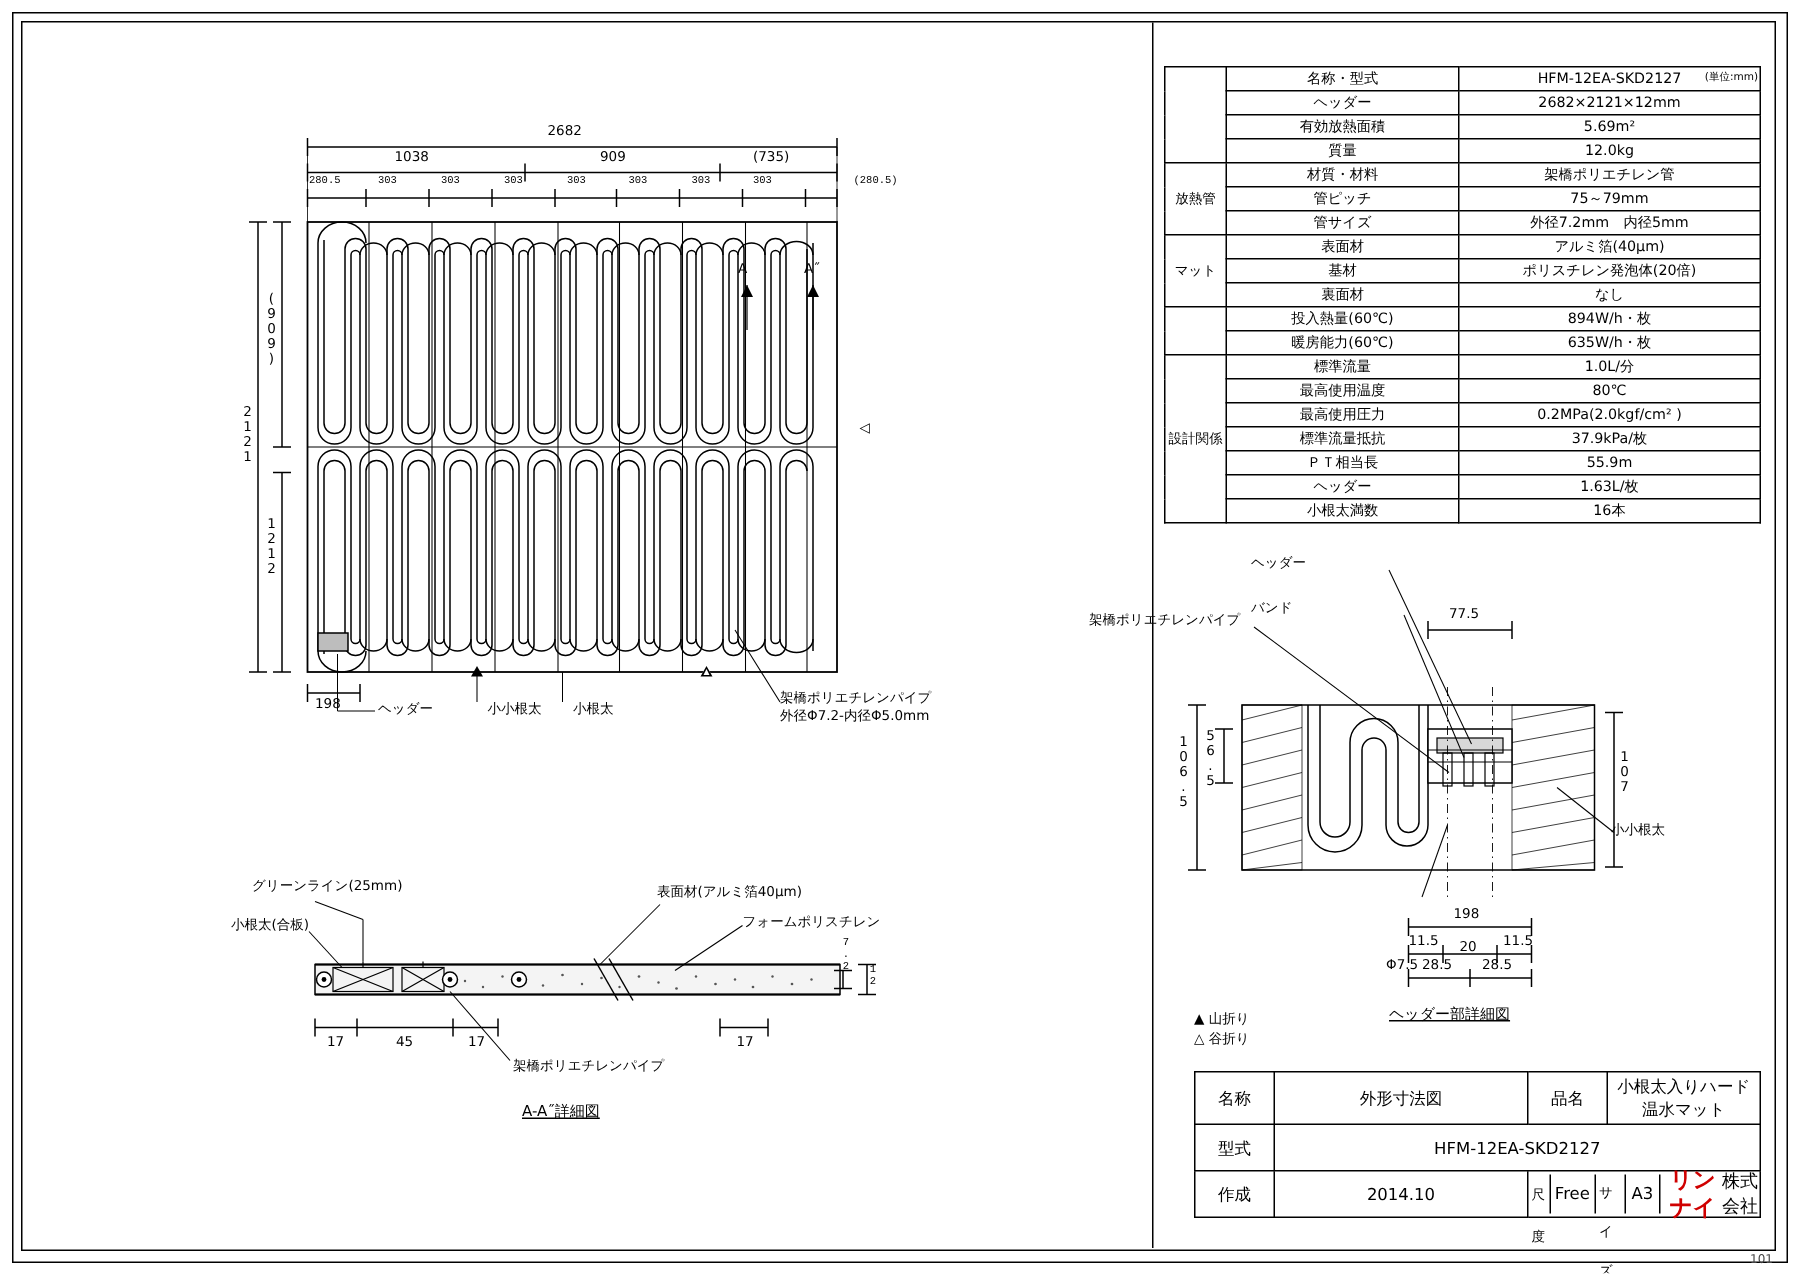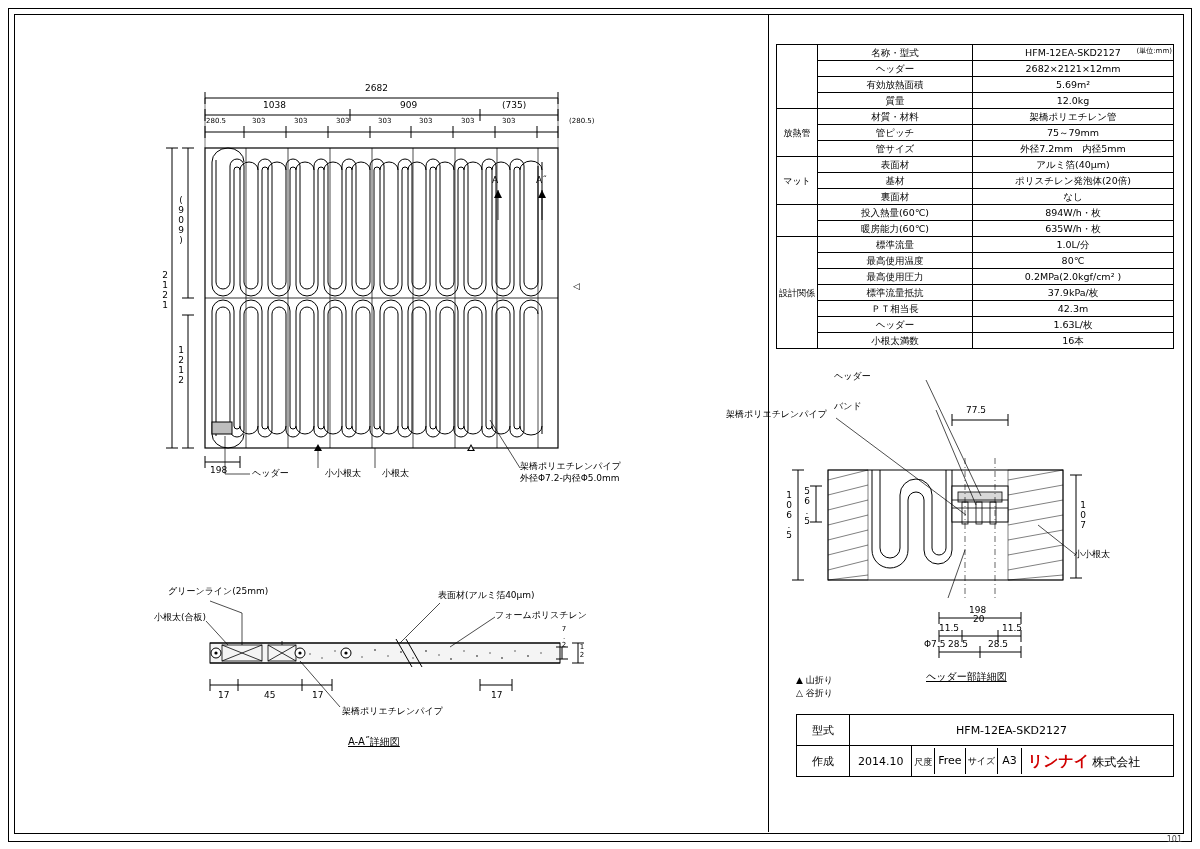--- a/index.html
+++ b/index.html
@@ -1,21 +1,21 @@
 <!DOCTYPE html>
 <html><head>
 <meta charset="utf-8">
 <style>
   html,body{margin:0;padding:0;background:#fff;}
   body{width:1200px;height:849px;font-family:"DejaVu Sans","Liberation Sans",sans-serif;color:#000;}
   #sheet{position:relative;width:1200px;height:849px;overflow:hidden;background:#fff;}
   .frame-outer{position:absolute;left:8px;top:8px;width:1182px;height:832px;border:1px solid #000;}
   .frame-inner{position:absolute;left:14px;top:14px;width:1168px;height:818px;border:1px solid #000;}
   .lbl{position:absolute;white-space:nowrap;font-size:9px;line-height:1;}
-  .lbl.xs{font-size:7px;}
+  .lbl.xs{font-size:7px;font-family:Liberation Mono, monospace;}
   .lbl.v{writing-mode:vertical-rl;text-orientation:upright;}
   .dimv{position:absolute;background:#000;width:1px;}
 
   
   #spec{position:absolute;left:776px;top:44px;width:398px;}
   #spec .title{font-size:11px;font-weight:bold;margin-bottom:4px;}
   #spec .unit{position:absolute;right:2px;top:2px;font-size:7px;}
   table.spec{border-collapse:collapse;width:398px;font-size:9.5px;}
   table.spec td{border:1px solid #000;padding:1px 2px;height:13px;line-height:12px;}
   td.grp{width:14px;text-align:center;font-size:9px;}
@@ -116,21 +116,21 @@
       <tr>
             <td class="key">最高使用圧力</td>
             <td class="val">0.2MPa(2.0kgf/cm² )</td>
           </tr>
       <tr>
             <td class="key">標準流量抵抗</td>
             <td class="val">37.9kPa/枚</td>
           </tr>
       <tr>
             <td class="key">ＰＴ相当長</td>
-            <td class="val">42.3m</td>
+            <td class="val">55.9m</td>
           </tr>
       <tr>
             <td class="key">ヘッダー</td>
             <td class="val">1.63L/枚</td>
           </tr>
       <tr>
             <td class="key">小根太満数</td>
             <td class="val">16本</td>
           </tr>
     </tbody>
@@ -530,35 +530,41 @@
     <div class="lbl" style="left:298px;top:200px;">小小根太</div>
 
     <div class="lbl" style="left:190px;top:56px;">77.5</div>
     <div class="lbl v" style="left:26px;top:136px;">56.5</div>
     <div class="lbl v" style="left:8px;top:140px;">106.5</div>
     <div class="lbl v" style="left:302px;top:150px;">107</div>
 
     <div class="lbl" style="left:148px;top:246px;margin-top:44px;">Φ7.5</div>
     <div class="lbl" style="left:193px;top:256px;">198</div>
     <div class="lbl" style="left:163px;top:274px;">11.5</div>
-    <div class="lbl" style="left:197px;top:265px;">20</div>
+    <div class="lbl" style="left:197px;top:278px;">20</div>
     <div class="lbl" style="left:226px;top:274px;">11.5</div>
     <div class="lbl" style="left:172px;top:290px;">28.5</div>
     <div class="lbl" style="left:212px;top:290px;">28.5</div>
 
     <div class="lbl ul" style="left:150px;top:322px;font-size:10px;">ヘッダー部詳細図</div>
   </div>
 
   <div style="position:absolute;left:796px;top:676px;text-align:right;">
     <div class="lbl" style="position:relative;left:0;top:0;font-size:9px;">▲ 山折り</div>
     <div class="lbl" style="position:relative;left:0;top:4px;font-size:9px;">△ 谷折り</div>
   </div>
 
   <table class="tb" id="titleblock">
     <tbody>
+        <tr>
+      <td class="tb-lab">名称</td>
+      <td class="tb-mid" style="width:160px;">外形寸法図</td>
+      <td class="tb-lab">品名</td>
+      <td class="tb-mid">小根太入りハード温水マット</td>
+    </tr>
     <tr>
       <td class="tb-lab">型式</td>
       <td class="tb-mid" colspan="3">HFM-12EA-SKD2127</td>
     </tr>
     <tr>
       <td class="tb-lab">作成</td>
       <td class="tb-mid">2014.10</td>
       <td colspan="2" style="padding:0;">
         <div style="display:flex;align-items:center;height:26px;">
           <div class="small-lab" style="padding:0 2px;border-right:1px solid #000;height:26px;line-height:28px;">尺度</div>

